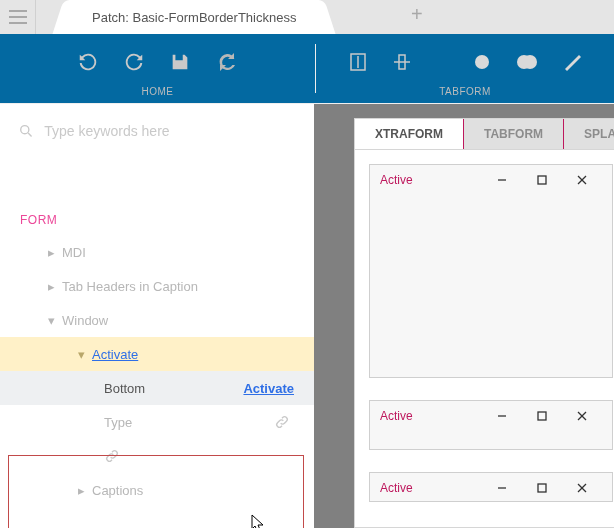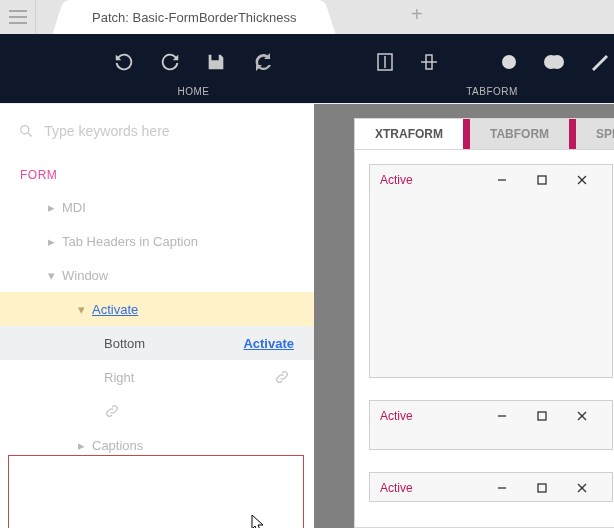--- a/index.html
+++ b/index.html
@@ -8,31 +8,31 @@
   
   .titlebar { display: flex; align-items: center; height: 34px; background: #e5e5e5; }
   .hamburger { width: 36px; height: 34px; display: flex; align-items: center; justify-content: center; border-right: 1px solid #d0d0d0; }
   .tabstrip { flex: 1; position: relative; height: 34px; }
   .apptab { position: absolute; left: 34px; bottom: 0; height: 34px; background: #fff; padding: 0 22px; display: flex; align-items: center; font-size: 13px; color: #555; border-top-left-radius: 10px; border-top-right-radius: 10px; }
   .apptab::before, .apptab::after { content:""; position:absolute; bottom:0; width:18px; height:34px; background:#fff; }
   .apptab::before { left:-12px; transform: skewX(-18deg); border-top-left-radius: 6px; }
   .apptab::after  { right:-12px; transform: skewX(18deg); border-top-right-radius: 6px; }
   .newtab { position:absolute; bottom: 8px; left: 375px; color: #a8a8a8; font-size: 20px;}
   
-  .ribbon { display:flex; align-items:stretch; height: 70px; background:#0f172a; border-bottom: 1px solid #efefef; padding-left: 36px; }
+  .ribbon { display:flex; align-items:stretch; height: 70px; background:#0369a1; border-bottom: 1px solid #efefef; }
   .ribgroup { display:flex; flex-direction:column; align-items:center; justify-content:flex-start; padding: 10px 0 4px; }
   .ribgroup .icons { display:flex; align-items:center; gap: 24px; padding: 0 24px; height: 36px; }
   .ribgroup .label { font-size: 10px; letter-spacing: .5px; color:#bcbcbc; margin-top:6px; }
   .ribsep { width:1px; background:#eee; margin: 10px 0; }
   .ico { color: #c9c9c9; display:flex; align-items:center; justify-content:center; }
   .group-home { flex: 0 0 315px; }
   .group-element { flex: 1; }
   
   .main { display:flex; flex:1; min-height:0; }
-  .side { width: 314px; background:#fff; display:flex; flex-direction:column; }
+  .side { width: 314px; background:#fff; display:flex; flex-direction:column;gap:45px; }
   .graycol { width: 28px; background:#808080; }
   .canvas { flex:1; background:#808080; position:relative; }
   
   .search { display:flex; align-items:center; gap:10px; padding: 18px 18px 10px 18px; }
   .search input { border:none; outline:none; font-size:14px; color:#666; width: 100%; background:transparent; }
   .search input::placeholder { color:#c9c9c9; }
   
   .tree { padding: 0 0 0 0; font-size: 13px; }
   .sectionhdr { padding: 18px 18px 8px 20px; font-size: 12px; letter-spacing: .5px; color:#ec4899; }
   .row { display:flex; align-items:center; height: 34px; padding: 0 18px 0 22px; color:#b7b7b7; position:relative; }
@@ -44,21 +44,21 @@
   .row .act { color:#2f6fe6; text-decoration: underline; font-size:13px; margin-right: 2px; }
   .row .link { color:#c9c9c9; margin-right: 6px; }
   .row-border { background:#fff1c8; color:#555; }
   .row-border .lbl { font-weight:600; }
   .row-bottom { background:#eef0f2; color:#555; }
   .hl { position:absolute; left:8px; right:10px; top:351px; height:79px; border:1px solid #c24a4a; pointer-events:none; }
   .side { position: relative; }
   .cursor { position:absolute; left:249px; top:410px; pointer-events:none; }
   
   .tabs { position:absolute; left:12px; top:14px; right:0; display:flex; height:32px; background:#e0e0e0; border: 1px solid #d6d6d6; border-right:none; }
-  .tabs .tab { padding: 0 20px; display:flex; align-items:center; font-size:12px; font-weight:600; color:#8c8c8c; border-right:7px solid #be185d;}
+  .tabs .tab { padding: 0 20px; display:flex; align-items:center; font-size:12px; font-weight:600; color:#8c8c8c; border-right:1px solid #be185d;}
   .tabs .tab.active { background:#fff; color:#555; }
   .panewrap { position:absolute; left:12px; top:46px; right:0; bottom:0; background:#fff; border:1px solid #d6d6d6; border-right:none; border-top:none; padding: 14px 0 14px 14px; overflow:hidden; }
   .windowcard { border:1px solid #cfcfcf; background:#f7f7f7; margin-bottom: 22px; }
   .windowcard .titlebar2 { display:flex; align-items:center; height:30px; padding: 0 10px; font-size:12px; color:#be185d; }
   .titlebar2 .tlabel { flex:1; }
   .titlebar2 .wbtn { width:40px; display:flex; justify-content:center; color:#444; }
   .wc1 { height: 214px; width: 244px; }
   .wc2 { height: 50px; width: 244px; }
   .wc3 { height: 30px; width: 244px; }
   svg { display:block; }
@@ -179,21 +179,21 @@
           <span class="caret" style="color:#b9a76a">▾</span>
           <a class="act">Activate</a>
         </div>
 
         <div class="row indent3 row-bottom">
           <span class="lbl">Bottom</span>
           <a class="act" style="font-weight:600">Activate</a>
         </div>
 
         <div class="row indent3">
-          <span class="lbl">Right</span>
+          <span class="lbl">Type</span>
           <span class="link">
             <svg width="16" height="16" viewBox="0 0 24 24">
                 <path d="M10 14a4 4 0 0 0 5.7 0l3-3a4 4 0 0 0-5.7-5.7l-1 1M14 10a4 4 0 0 0-5.7 0l-3 3a4 4 0 0 0 5.7 5.7l1-1" fill="none" stroke="#c9c9c9" stroke-width="2"></path>
               </svg>
           </span>
         </div>
 
         <div class="row indent3">
           <span class="link">
             <svg width="16" height="16" viewBox="0 0 24 24">

